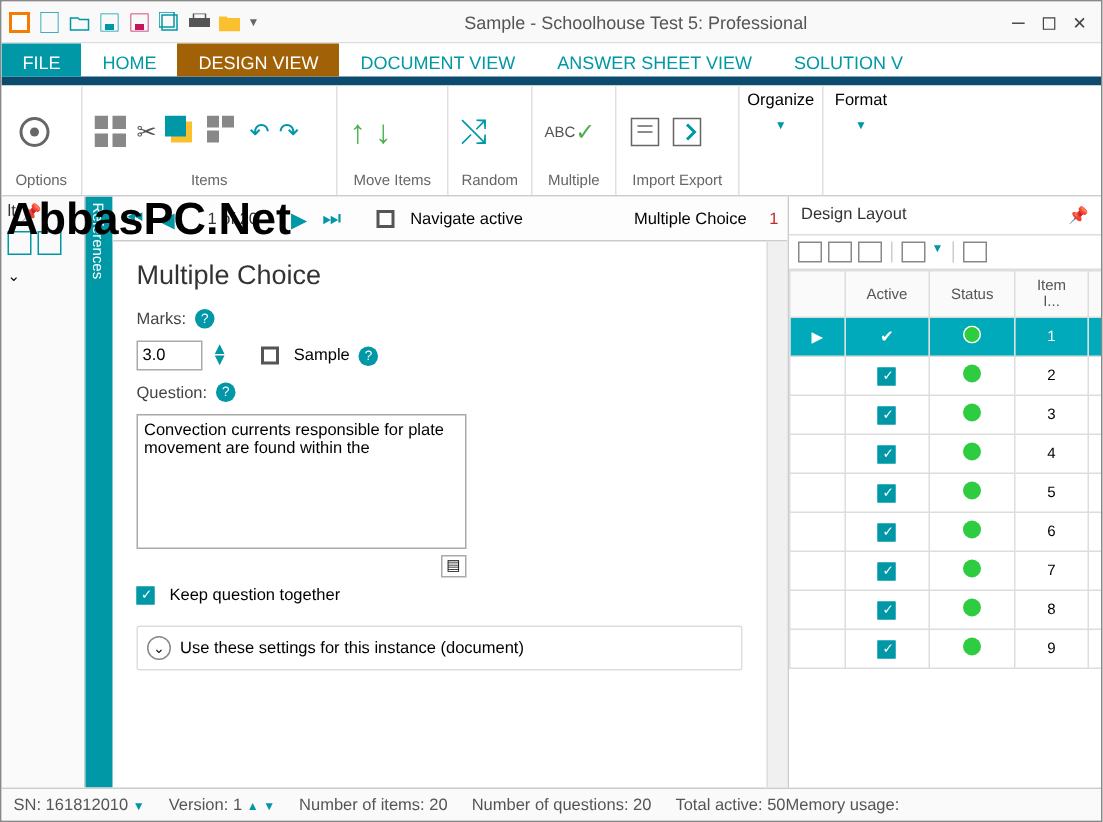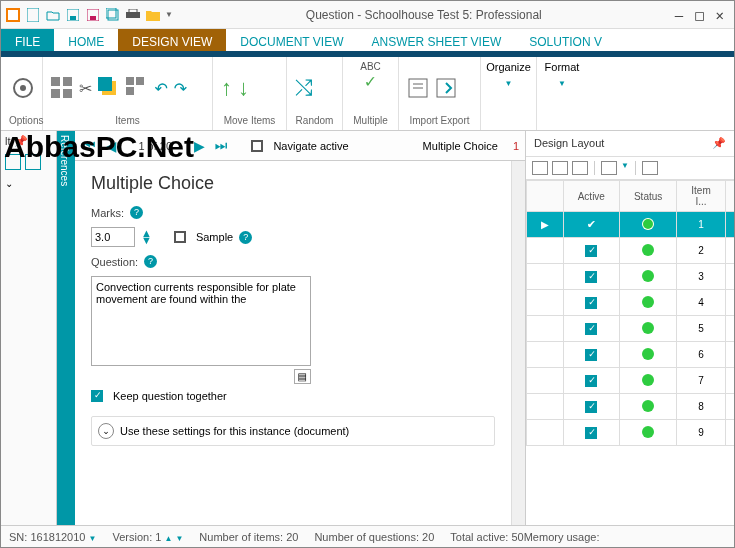--- a/index.html
+++ b/index.html
@@ -103,39 +103,39 @@
           <rect x="3" width="8" height="4" fill="none" stroke="#555"></rect>
         </svg>
       </span>
     <span class="ico">
         <svg width="14" height="12">
           <path d="M0 2h5l1 1h8v9H0z" fill="#fbc02d"></path>
         </svg>
       </span>
     <span style="font-size:8px;color:#666">▼</span>
   </div>
-  <div class="title">Question - Schoolhouse Test 5: Professional</div>
+  <div class="title">Sample - Schoolhouse Test 5: Professional</div>
   <div class="wincontrols">
     <span>—</span>
     <span>□</span>
     <span>✕</span>
   </div>
 </div>
 
 <div class="ribbon-tabs">
   <div class="rtab file">FILE</div>
   <div class="rtab">HOME</div>
   <div class="rtab active">DESIGN VIEW</div>
   <div class="rtab">DOCUMENT VIEW</div>
   <div class="rtab">ANSWER SHEET VIEW</div>
   <div class="rtab">SOLUTION V</div>
 </div>
 
 <div class="ribbon">
-  <div class="rgroup" style="width:42px">
+  <div class="rgroup" style="width:54px">
     <div class="icons">
         <span>
           <svg width="28" height="28">
             <circle cx="14" cy="14" r="9" fill="none" stroke="#666" stroke-width="2"></circle>
             <circle cx="14" cy="14" r="3" fill="#666"></circle>
           </svg>
         </span>
       </div>
     <div class="lbl">Options</div>
   </div>
@@ -175,21 +175,21 @@
     </div>
     <div class="lbl">Move Items</div>
   </div>
   <div class="rgroup" style="width:56px">
     <div class="icons">
         <span style="font-size:22px;color:#0097a7">⤭</span>
       </div>
     <div class="lbl">Random</div>
   </div>
   <div class="rgroup" style="width:56px">
-    <div class="icons" style="flex-direction:column;gap:0">
+    <div class="icons" style="flex-direction:row;gap:0">
         <span style="font-size:10px;color:#555">ABC</span>
         <span style="font-size:16px;color:#4caf50">✓</span>
       </div>
     <div class="lbl">Multiple</div>
   </div>
   <div class="rgroup" style="width:82px">
     <div class="icons">
       <span>
           <svg width="22" height="22">
             <rect x="2" y="2" width="18" height="18" fill="none" stroke="#666"></rect>

